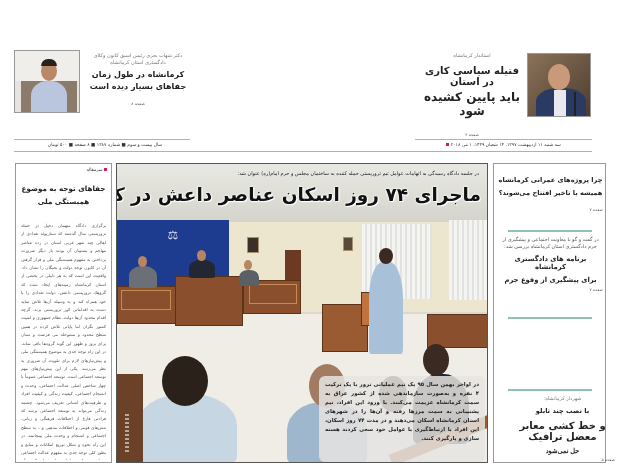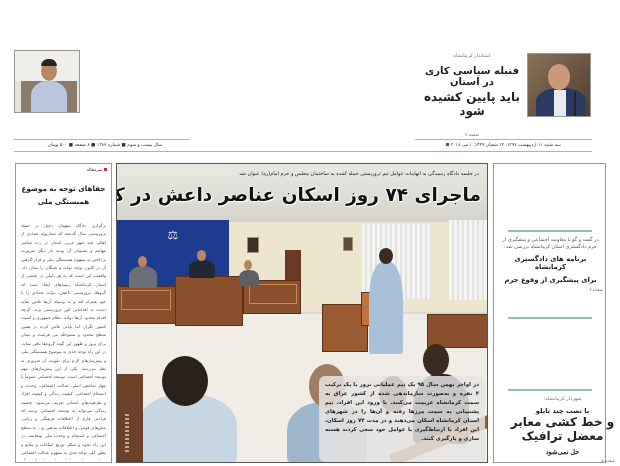--- a/index.html
+++ b/index.html
@@ -49,20 +49,26 @@
 <div class="abs" style="left:0;top:0;width:620px;height:150px;">
 
   <div class="abs photo-box" style="left:14px;top:50px;width:66px;height:63px;background:#e6e4df;">
     <div class="abs" style="left:0;top:0;width:66px;height:30px;background:#efeeea;"></div>
     <div class="abs" style="left:6px;top:30px;width:56px;height:33px;background:#8c7a6a;"></div>
     <div class="abs person-shirt" style="left:16px;top:30px;width:36px;height:33px;background:#b9c6de;"></div>
     <div class="abs head skin" style="left:26px;top:10px;width:16px;height:20px;background:#b98866;"></div>
     <div class="abs" style="left:26px;top:8px;width:16px;height:7px;border-radius:8px 8px 0 0;background:#2a211c;"></div>
   </div>
 
+  <div class="abs" style="left:82px;top:52px;width:112px;height:80px;">
+    <div class="kicker" style="padding:0 8px;line-height:7px;">دکتر شهاب بحری رئیس اسبق کانون وکلای دادگستری استان کرمانشاه</div>
+    <div class="hl" style="font-size:8px;margin-top:4px;">کرمانشاه در طول زمان</div>
+    <div class="hl" style="font-size:8px;margin-top:3px;">جفاهای بسیار دیده است</div>
+    <div class="pageref" style="margin-top:10px;">صفحه ۸</div>
+  </div>
 
 
   <div class="abs" style="left:420px;top:52px;width:104px;height:80px;">
     <div class="kicker" style="line-height:7px;">استاندار کرمانشاه</div>
     <div class="hl" style="font-size:10px;margin-top:6px;">فتیله سیاسی کاری در استان</div>
     <div class="hl" style="font-size:12px;margin-top:3px;">باید پایین کشیده شود</div>
     <div class="pageref" style="margin-top:14px;">صفحه ۲</div>
   </div>
 
   <div class="abs photo-box" style="left:527px;top:53px;width:64px;height:64px;background:#6d5a4a;">
@@ -153,32 +159,37 @@
   <div class="abs main-kicker" style="right:8px;top:6px;">در جلسه دادگاه رسیدگی به اتهامات عوامل تیم تروریستی حمله کننده به ساختمان مجلس و حرم امام(ره) عنوان شد:</div>
   <div class="abs main-headline" style="right:6px;top:18px;font-size:18.5px;line-height:26px;">ماجرای ۷۴ روز اسکان عناصر داعش در کرمانشاه</div>
 
   <div class="abs caption-box" style="left:202px;top:212px;width:166px;height:86px;">در اواخر بهمن سال ۹۵ یک تیم عملیاتی ترور با یک ترکیب ۴ نفره و به‌صورت سازماندهی شده از کشور عراق به سمت کرمانشاه عزیمت می‌کنند. با ورود این افراد، تیم پشتیبانی به سمت مرزها رفته و آن‌ها را در شهرهای استان کرمانشاه اسکان می‌دهند و در مدت ۷۴ روز اسکان، این افراد با ارتباط‌گیری با عوامل خود سعی کردند هسته سازی و یارگیری کنند.</div>
 
   <div class="abs" style="left:8px;top:250px;width:4px;height:40px;background:repeating-linear-gradient(#eee 0 2px, transparent 2px 4px);opacity:0.6;"></div>
 </div>
 
 <div class="abs col-box" style="left:493px;top:163px;width:113px;height:300px;">
 
+  <div class="abs" style="left:4px;top:12px;width:105px;height:50px;">
+    <div class="hl" style="font-size:6.6px;">چرا پروژه‌های عمرانی کرمانشاه</div>
+    <div class="hl" style="font-size:6.6px;margin-top:5px;">همیشه با تاخیر افتتاح می‌شوند؟</div>
+    <div class="pageref" style="text-align:right;margin-top:10px;">صفحه ۲</div>
+  </div>
   <div class="abs rule" style="left:14px;top:66px;width:84px;height:1.5px;"></div>
 
   <div class="abs" style="left:4px;top:72px;width:105px;height:70px;">
     <div class="kicker" style="line-height:7px;color:#555;">در گفت و گو با معاونت اجتماعی و پیشگیری از جرم دادگستری استان کرمانشاه بررسی شد:</div>
     <div class="hl" style="font-size:6.8px;margin-top:5px;">برنامه های دادگستری کرمانشاه</div>
     <div class="hl" style="font-size:6.8px;margin-top:5px;">برای پیشگیری از وقوع جرم</div>
     <div class="pageref" style="text-align:right;margin-top:3px;">صفحه ۲</div>
   </div>
   <div class="abs rule" style="left:14px;top:153px;width:84px;height:1.5px;"></div>
 
   <div class="abs rule" style="left:14px;top:225px;width:84px;height:1.5px;"></div>
 
   <div class="abs" style="left:16px;top:231px;width:105px;height:68px;">
     <div class="kicker">شهردار کرمانشاه:</div>
     <div class="hl" style="font-size:6.6px;margin-top:6px;">با نصب چند تابلو</div>
-    <div class="hl" style="font-size:12px;">و خط کشی معابر معضل ترافیک</div>
+    <div class="hl" style="font-size:10px;margin-top:5px;">و خط کشی معابر معضل ترافیک</div>
     <div class="hl" style="font-size:6.6px;margin-top:5px;font-family:Liberation Serif, serif;">حل نمی‌شود</div>
     <div class="pageref" style="text-align:right;margin-top:2px;">صفحه ۵</div>
   </div>
 </div>
 
 </body></html>

